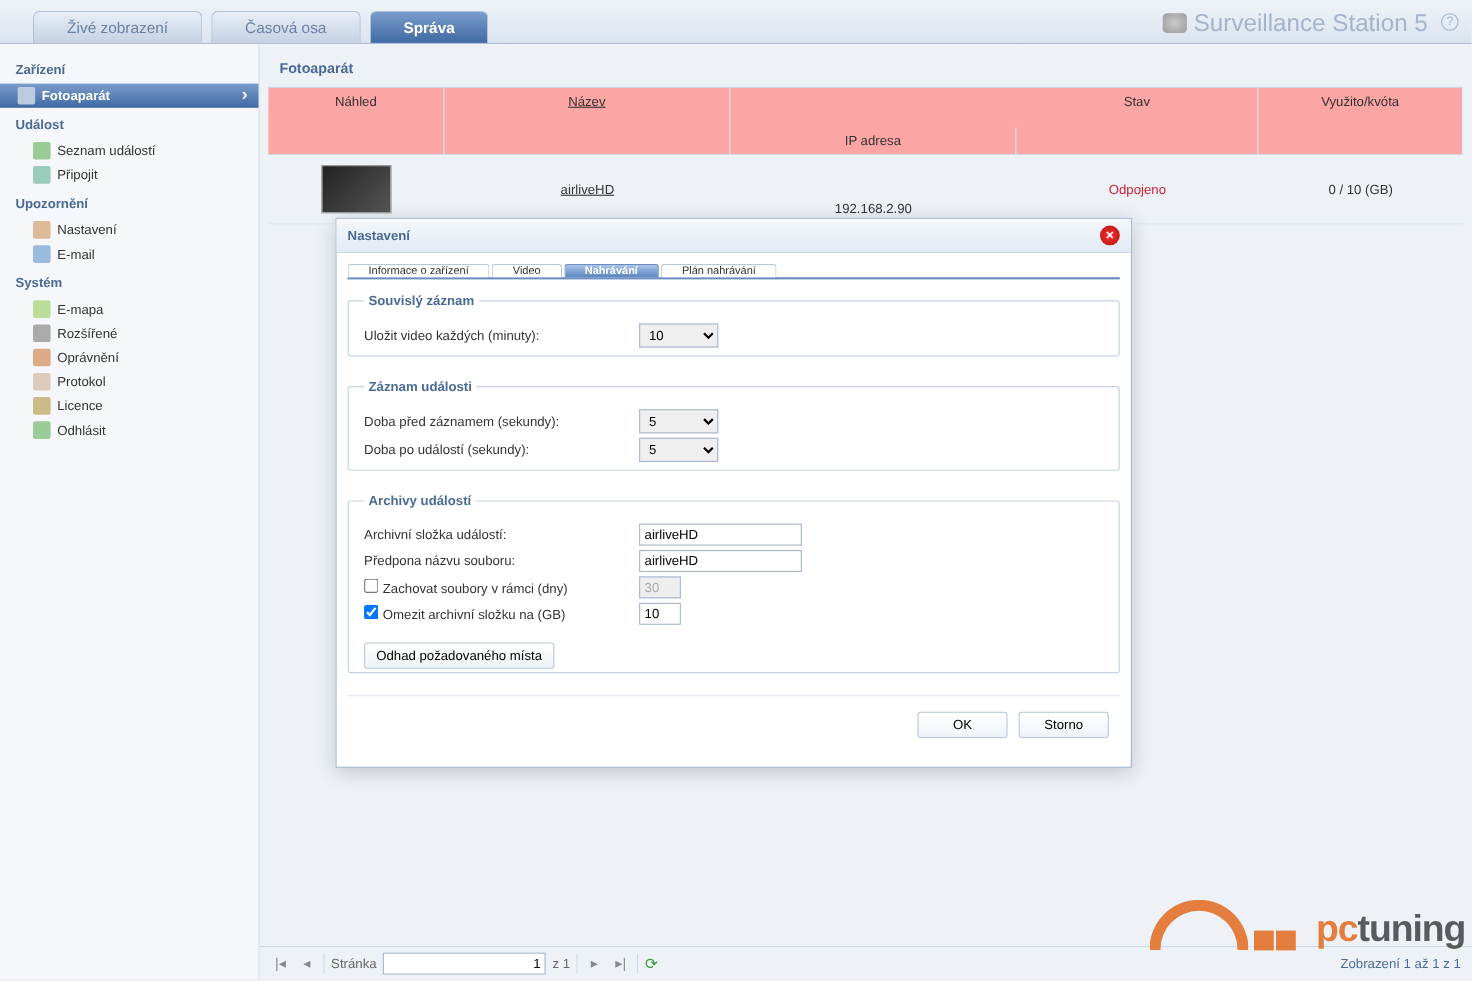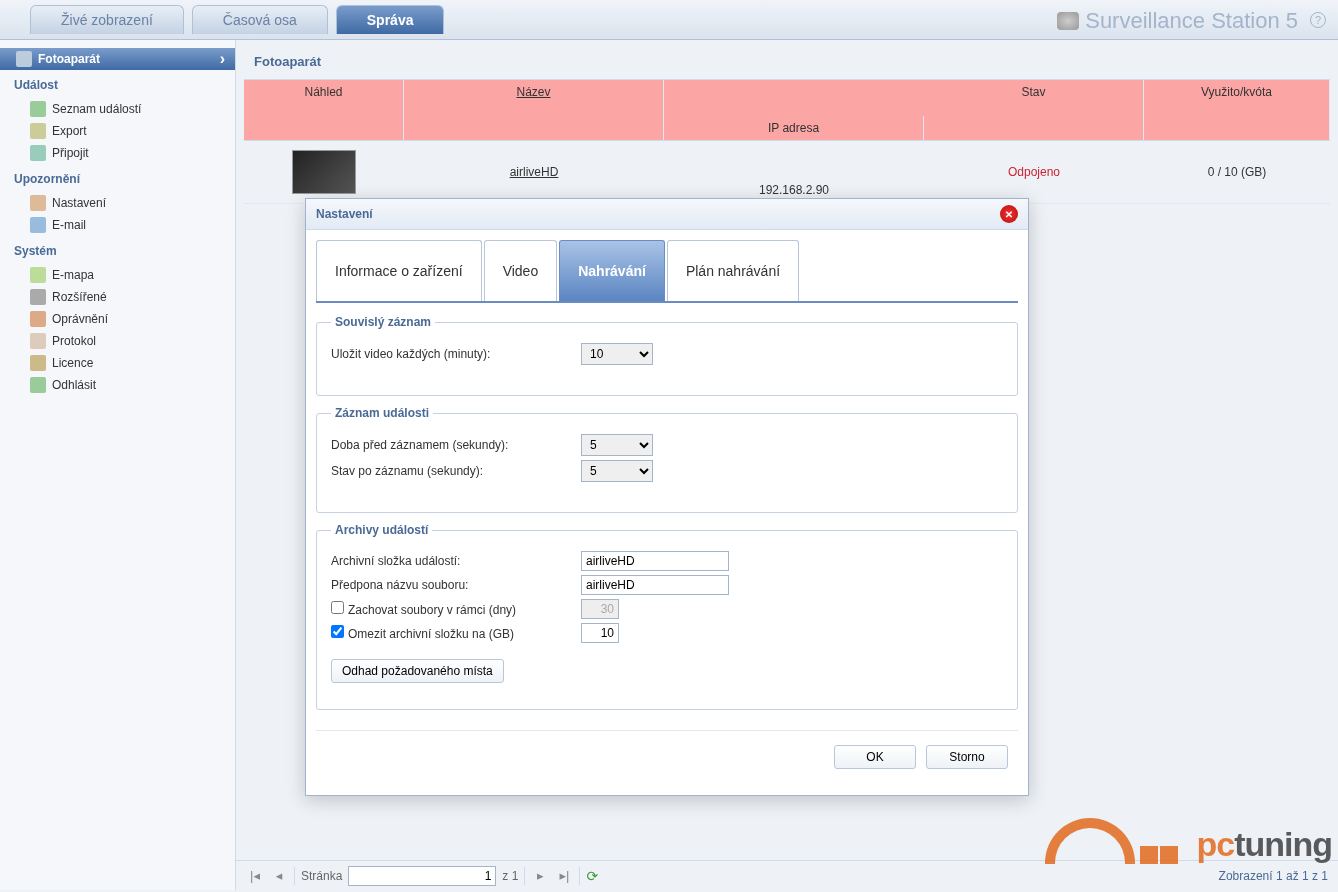--- a/index.html
+++ b/index.html
@@ -1,19 +1,19 @@
 <!DOCTYPE html>
 <html><head>
 <meta charset="utf-8">
 <style>
 * { box-sizing: border-box; margin: 0; padding: 0; }
 body { font-family: Arial, Helvetica, sans-serif; font-size: 12px; background: #eef2f7; color: #333; width: 1338px; height: 892px; overflow: hidden; position: relative; }
 
 
-.topbar { height: 40px; background: linear-gradient(#f0f4f9, #dae3ee); display: flex; align-items: center; padding: 0 16px 0 30px; position: relative; border-bottom: 1px solid #b0c0d6; }
+.topbar { height: 40px; background: linear-gradient(#f0f4f9, #dae3ee); display: flex; align-items: flex-end; padding: 0 16px 0 30px; position: relative; border-bottom: 1px solid #b0c0d6; }
 .top-tab { padding: 6px 30px; margin-right: 8px; background: linear-gradient(#e8eef6, #c4d2e4); color: #6a82a4; border: 1px solid #b0c0d6; border-bottom: none; border-radius: 6px 6px 0 0; cursor: pointer; font-size: 14px; }
 .top-tab.active { background: linear-gradient(#7a9ccb, #3f6aa4); color: #fff; font-weight: bold; }
 .app-title { position: absolute; right: 40px; top: 8px; font-size: 22px; color: #a4b4ca; display: flex; align-items: center; gap: 6px; }
 .camera-icon { width: 22px; height: 18px; background: radial-gradient(#ccc,#999); border-radius: 4px; display: inline-block; }
 .help-icon { width: 16px; height: 16px; border: 1.5px solid #a4b4ca; border-radius: 50%; display: inline-flex; align-items: center; justify-content: center; position: absolute; right: 12px; top: 12px; color: #a4b4ca; font-size: 11px; cursor: pointer; }
 
 
 .main { display: flex; height: 850px; }
 .sidebar { width: 236px; background: #f5f7fa; border-right: 1px solid #cfd9e7; padding-top: 8px; }
 .sidebar-header { font-weight: bold; color: #4a6a96; padding: 8px 14px 6px; font-size: 12px; }
@@ -38,31 +38,31 @@
 .thumb { width: 64px; height: 44px; background: linear-gradient(135deg,#222,#555); margin: 0 auto; border: 1px solid #999; }
 .state-discon { color: #c23; }
 
 
 .modal { position: absolute; left: 305px; top: 198px; width: 724px; background: #fff; border: 1px solid #a0b4d0; box-shadow: 0 4px 18px rgba(0,0,0,0.2); }
 .modal-header { background: linear-gradient(#f5f8fc,#e3eaf4); padding: 6px 10px; display: flex; justify-content: space-between; align-items: center; border-bottom: 1px solid #cfd9e7; }
 .modal-title { color: #4a6a96; font-weight: bold; }
 .close-btn { width: 18px; height: 18px; background: radial-gradient(#fb3030,#b01010); border-radius: 50%; color: #fff; display: flex; align-items: center; justify-content: center; font-size: 10px; cursor: pointer; font-weight: bold; }
 .modal-body { padding: 10px; }
 .tab-row { display: flex; border-bottom: 2px solid #6a8cc0; margin-bottom: 12px; }
-.mtab { padding: 22px 18px; background: #fff; border: 1px solid #b8c6da; border-bottom: none; margin-right: 2px; font-size: 14px; cursor: pointer; border-radius: 3px 3px 0 0; }
+.mtab { padding: 0 18px; background: #fff; border: 1px solid #b8c6da; border-bottom: none; margin-right: 2px; font-size: 10px; cursor: pointer; border-radius: 3px 3px 0 0; }
 .mtab.active { background: linear-gradient(#a8c3e7,#5b85c1); color: #fff; font-weight: bold; border-color: #6a8cc0; }
-fieldset { border: 1px solid #c4d2e4; border-radius: 3px; padding: 10px 14px 26px; margin-bottom: 10px; }
+fieldset { border: 1px solid #c4d2e4; border-radius: 3px; padding: 10px 14px 3px; margin-bottom: 20px; }
 legend { color: #4a6a96; font-size: 12px; padding: 0 4px; font-weight: bold; }
 .form-row { display: flex; align-items: center; margin: 4px 0; }
 .form-label { width: 250px; font-size: 12px; }
 .form-cb-label { font-size: 12px; margin-left: 4px; }
 select, input[type=text] { border: 1px solid #a4b4ca; padding: 2px 4px; font-size: 12px; }
 select { width: 72px; height: 22px; }
 input[type=text] { width: 148px; height: 20px; }
-input.small { width: 38px; text-align: right; }
+input.small { width: 38px; text-align: left; }
 input.disabled { background: #eee; color: #aaa; }
 .est-btn { background: linear-gradient(#fff,#eef2f7); border: 1px solid #b8c6da; border-radius: 3px; padding: 4px 10px; font-size: 12px; cursor: pointer; margin-top: 12px; }
 .modal-footer { display: flex; justify-content: flex-end; padding: 14px 10px 16px; gap: 10px; border-top: 1px solid #e0e7f0; margin-top: 20px; }
 .modal-footer button { width: 82px; padding: 4px 0; background: linear-gradient(#fff,#eef2f7); border: 1px solid #b8c6da; border-radius: 3px; font-size: 12px; cursor: pointer; }
 
 
 .pager { height: 30px; border-top: 1px solid #cfd9e7; display: flex; align-items: center; padding: 0 10px; gap: 6px; background: #eef2f7; color: #666; position: absolute; bottom: 0; left: 0; right: 0; }
 .pgbtn { width: 18px; text-align: center; color: #888; cursor: pointer; font-size: 13px; }
 .page-input { width: 34px; height: 18px; text-align: right; border: 1px solid #a4b4ca; font-size: 12px; padding: 0 4px; }
 .refresh-ico { color: #3a9a3a; font-size: 14px; cursor: pointer; }
@@ -83,33 +83,30 @@
   <div class="top-tab active">Správa</div>
   <div class="app-title">
     <span class="camera-icon"></span>
     <span>Surveillance Station 5</span>
   </div>
   <div class="help-icon">?</div>
 </div>
 
 <div class="main">
   <div class="sidebar">
+    <div class="sidebar-header">Zařízení</div>
     <div class="sidebar-item active">
         <span class="sb-ico" style="background:#bcd"></span>
         <span>Fotoaparát</span>
       </div>
 
     <div class="sidebar-header">Událost</div>
     <div class="sidebar-item">
         <span class="sb-ico" style="background:#9c9"></span>
         <span>Seznam událostí</span>
-      </div>
-    <div class="sidebar-item">
-        <span class="sb-ico" style="background:#cc9"></span>
-        <span>Export</span>
       </div>
     <div class="sidebar-item">
         <span class="sb-ico" style="background:#9cb"></span>
         <span>Připojit</span>
       </div>
 
     <div class="sidebar-header">Upozornění</div>
     <div class="sidebar-item">
         <span class="sb-ico" style="background:#db9"></span>
         <span>Nastavení</span>
@@ -212,21 +209,21 @@
       </div>
     </fieldset>
 
     <fieldset>
       <legend>Záznam události</legend>
       <div class="form-row">
         <span class="form-label">Doba před záznamem (sekundy):</span>
         <select><option>5</option></select>
       </div>
       <div class="form-row">
-        <span class="form-label">Stav po záznamu (sekundy):</span>
+        <span class="form-label">Doba po událostí (sekundy):</span>
         <select><option>5</option></select>
       </div>
     </fieldset>
 
     <fieldset>
       <legend>Archivy událostí</legend>
       <div class="form-row">
         <span class="form-label">Archivní složka událostí:</span>
         <input type="text" value="airliveHD" style="">
       </div>

